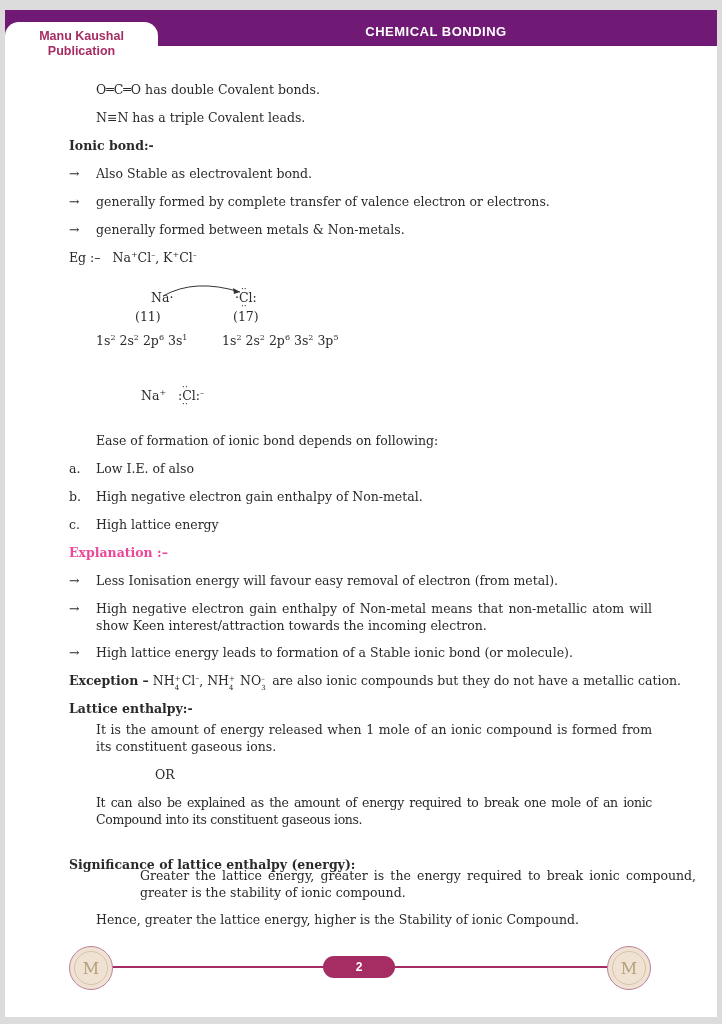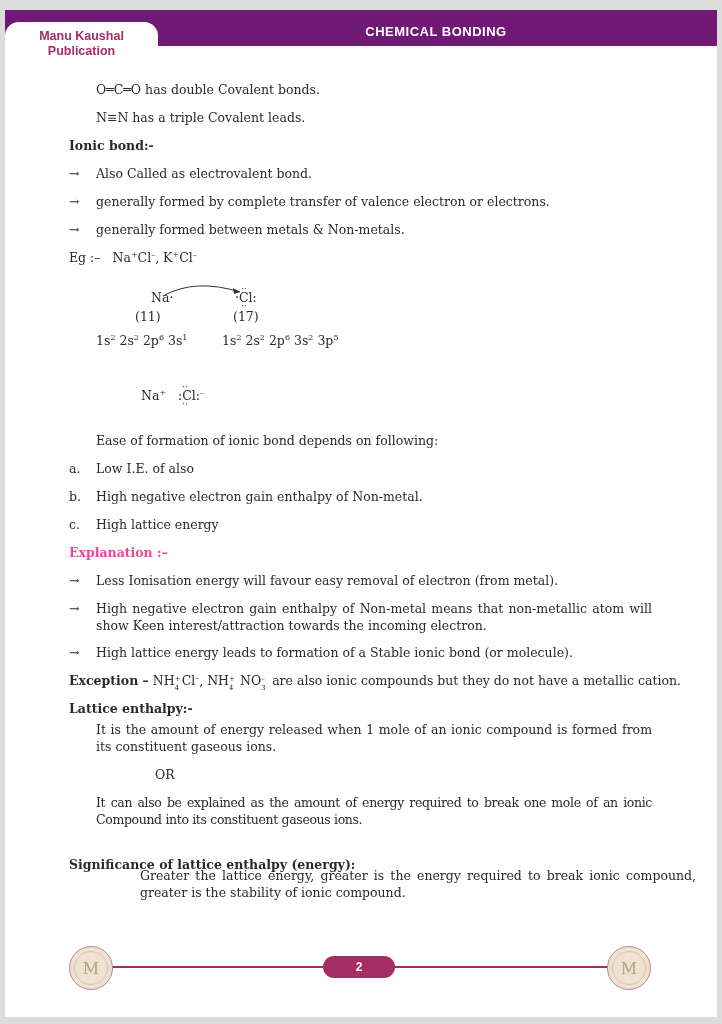--- a/index.html
+++ b/index.html
@@ -69,21 +69,21 @@
       <div>Publication</div>
     </div>
   </div>
 
   <div class="t" style="left:91px; top:72px;">O═C═O has double Covalent bonds.</div>
   <div class="t" style="left:91px; top:100px;">N≡N has a triple Covalent leads.</div>
 
   <div class="t b" style="left:64px; top:128px;">Ionic bond:-</div>
 
   <div class="arrow" style="left:64px; top:156px;">→</div>
-  <div class="t" style="left:91px; top:156px;">Also Called as electrovalent bond.</div>
+  <div class="t" style="left:91px; top:156px;">Also Stable as electrovalent bond.</div>
 
   <div class="arrow" style="left:64px; top:184px;">→</div>
   <div class="t" style="left:91px; top:184px;">generally formed by complete transfer of valence electron or electrons.</div>
 
   <div class="arrow" style="left:64px; top:212px;">→</div>
   <div class="t" style="left:91px; top:212px;">generally formed between metals &amp; Non-metals.</div>
 
   <div class="t" style="left:64px; top:240px;">
     <span>Eg :–</span>
     &nbsp;&nbsp;<span>Na</span><sup>+</sup><span>Cl</span><sup>–</sup><span>, </span><span>K</span><sup>+</sup><span>Cl</span><sup>–</sup>
@@ -136,20 +136,21 @@
     <span>are also ionic compounds but they do not have a metallic cation.</span>
   </div>
 
   <div class="t b" style="left:64px; top:691px;">Lattice enthalpy:-</div>
   <div class="para" style="left:91px; top:711px; width:556px;">It is the amount of energy released when 1 mole of an ionic compound is formed from its constituent gaseous ions.</div>
   <div class="t" style="left:150px; top:757px;">OR</div>
   <div class="para" style="left:91px; top:784px; width:556px; letter-spacing:-0.35px;">It can also be explained as the amount of energy required to break one mole of an ionic Compound into its constituent gaseous ions.</div>
 
   <div class="t b" style="left:64px; top:831px;margin-top:16px;">Significance of lattice enthalpy (energy):</div>
   <div class="para" style="left:91px; top:857px; width:556px;margin-left:44px;">Greater the lattice energy, greater is the energy required to break ionic compound, greater is the stability of ionic compound.</div>
+  <div class="t" style="left:91px; top:902px;">Hence, greater the lattice energy, higher is the Stability of ionic Compound.</div>
 
   <div class="footer-line"></div>
   <div class="seal" style="left:64px;">
     <div class="inner">M</div>
   </div>
   <div class="seal" style="left:602px;">
     <div class="inner">M</div>
   </div>
   <div class="page-pill">2</div>
 </div>

